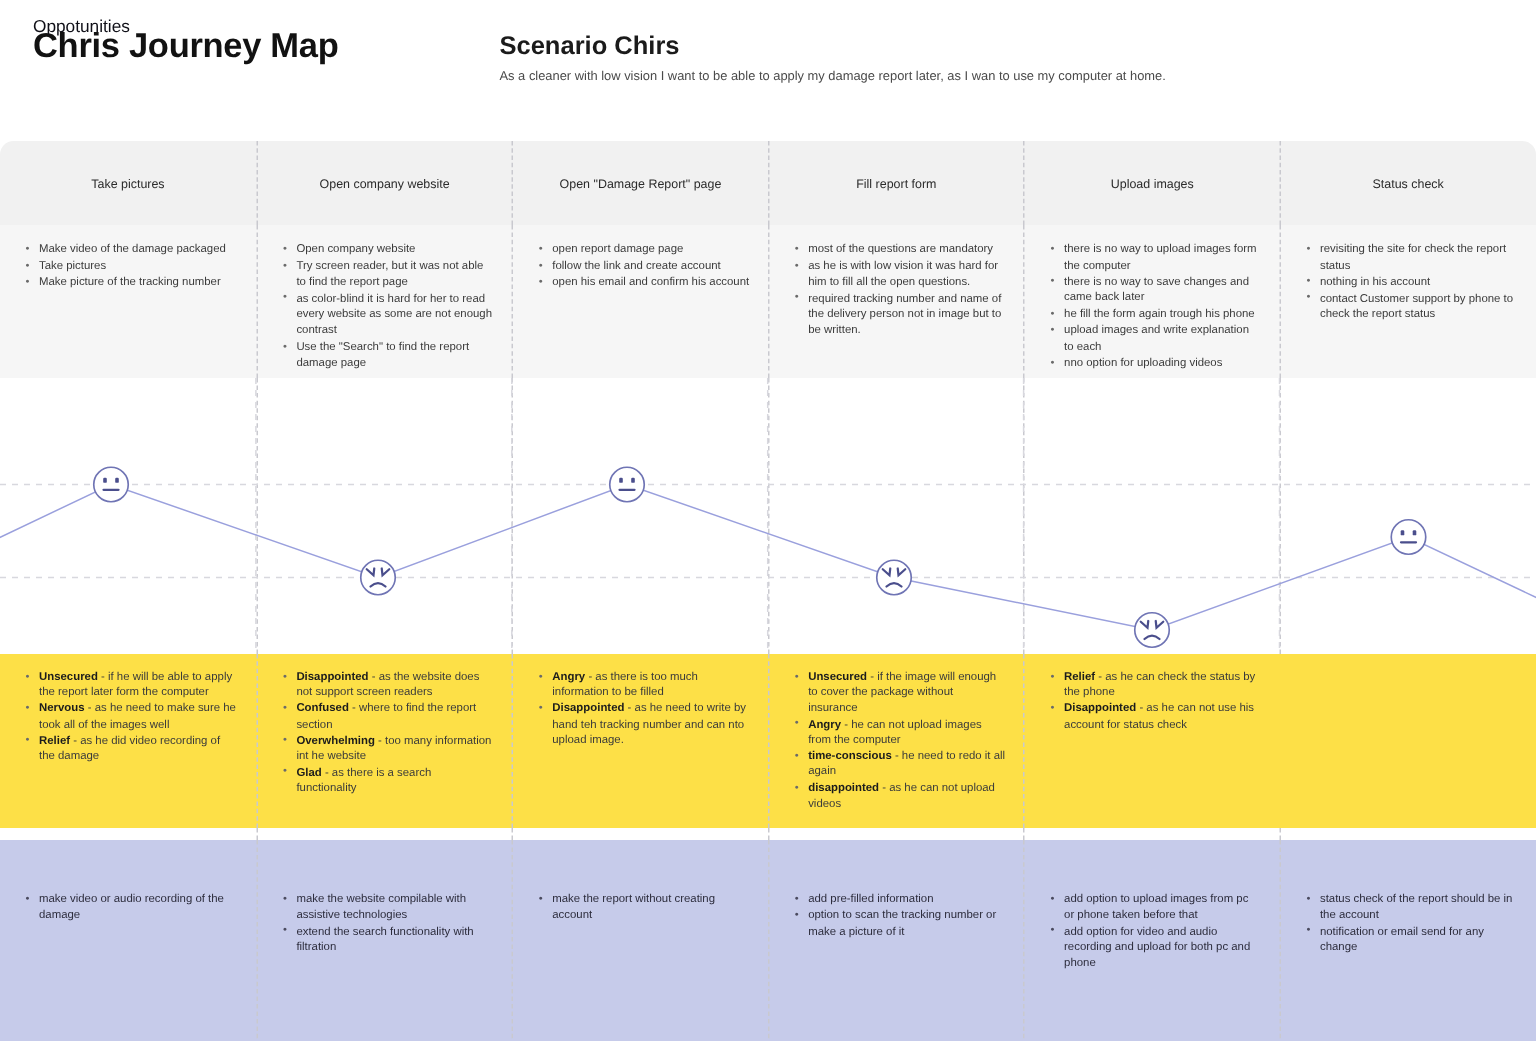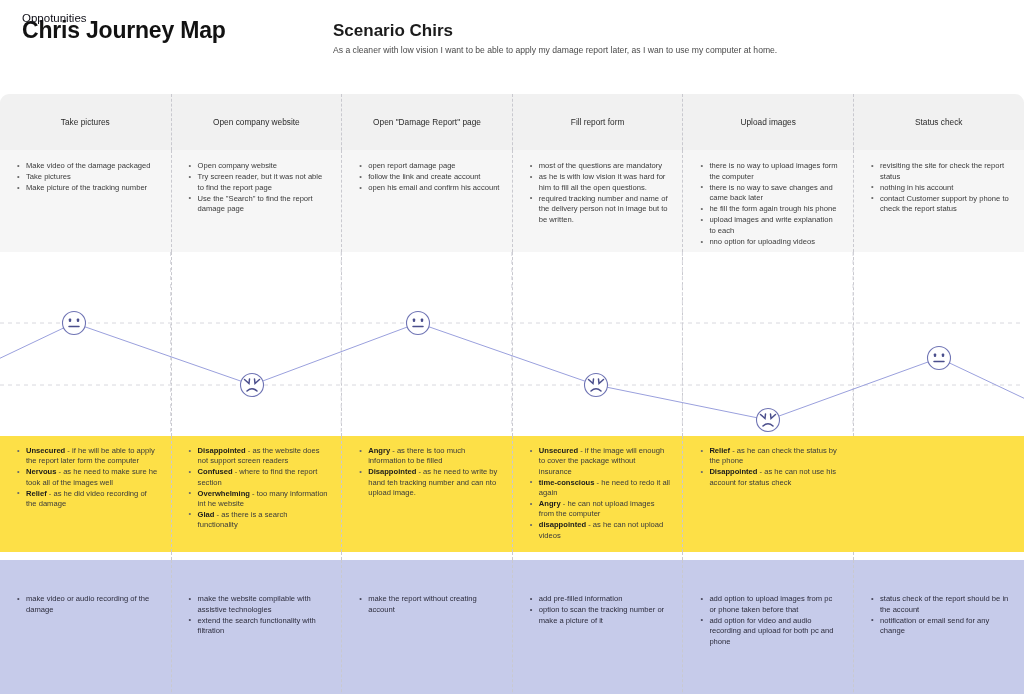--- a/index.html
+++ b/index.html
@@ -171,20 +171,21 @@
         <ul class="blist">
           <li>Make video of the damage packaged</li>
           <li>Take pictures</li>
           <li>Make picture of the tracking number</li>
         </ul>
       </div>
       <div class="cell cell-pad-actions">
         <ul class="blist">
           <li>Open company website</li>
           <li>Try screen reader, but it was not able to find the report page</li>
+          <li>as color-blind it is hard for her to read every website as some are not enough contrast</li>
           <li>Use the "Search" to find the report damage page</li>
         </ul>
       </div>
       <div class="cell cell-pad-actions">
         <ul class="blist">
           <li>open report damage page</li>
           <li>follow the link and create account</li>
           <li>open his email and confirm his account</li>
         </ul>
       </div>
@@ -286,22 +287,22 @@
       </div>
       <div class="cell cell-pad-feel">
         <ul class="blist">
           <li><b>Angry</b> - as there is too much information to be filled</li>
           <li><b>Disappointed</b> - as he need to write by hand teh tracking number and can nto upload image.</li>
         </ul>
       </div>
       <div class="cell cell-pad-feel">
         <ul class="blist">
           <li><b>Unsecured</b> - if the image will enough to cover the package without insurance</li>
+          <li><b>Angry</b> - he can not upload images from the computer</li>
           <li><b>time-conscious</b> - he need to redo it all again</li>
-          <li><b>Angry</b> - he can not upload images from the computer</li>
           <li><b>disappointed</b> - as he can not upload videos</li>
         </ul>
       </div>
       <div class="cell cell-pad-feel">
         <ul class="blist">
           <li><b>Relief</b> - as he can check the status by the phone</li>
           <li><b>Disappointed</b> - as he can not use his account for status check</li>
         </ul>
       </div>
     </div>

